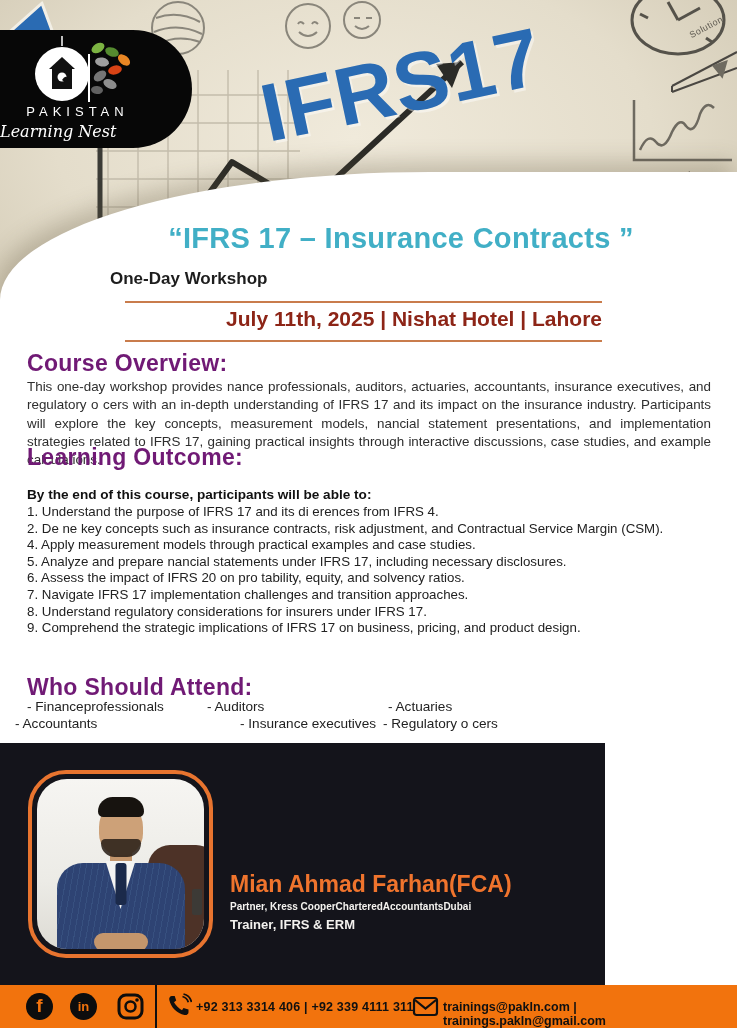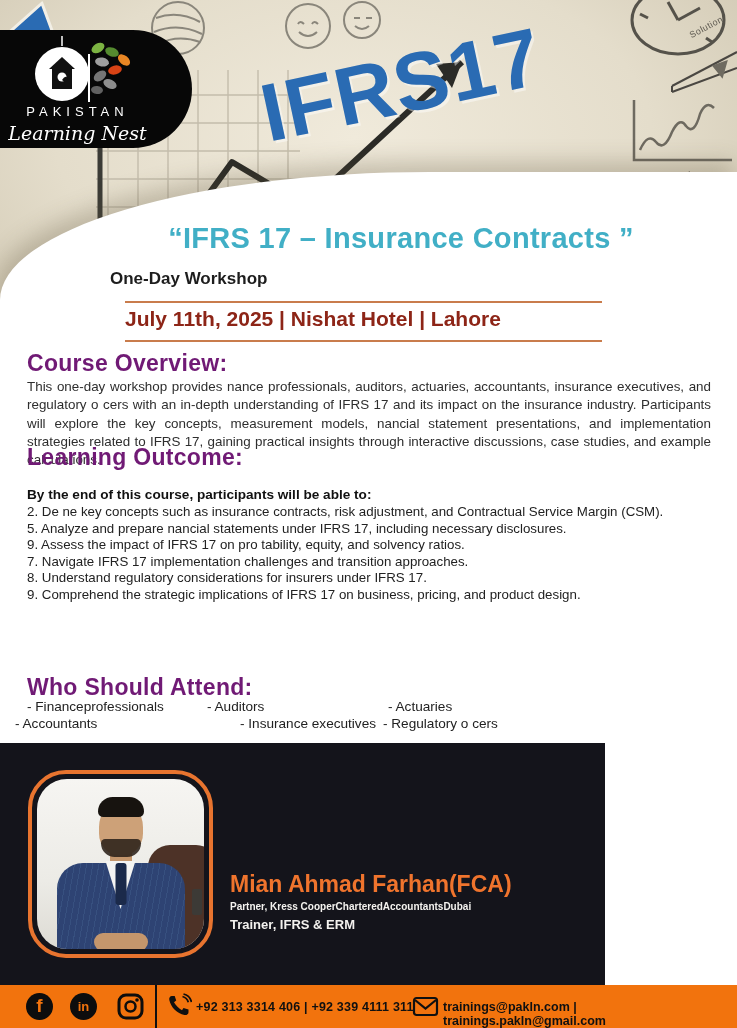--- a/index.html
+++ b/index.html
@@ -16,35 +16,35 @@
   .solution-label{ position:absolute; top:22px; left:688px; font-size:9px; color:#5d5950;
     transform:rotate(-28deg); letter-spacing:.5px; }
   .up-arrow{ position:absolute; top:120px; left:380px; transform:rotate(14deg); }
 
   
   .logo{ position:absolute; top:30px; left:0; width:192px; height:118px; background:#070707;
     border-radius:0 59px 59px 0; z-index:5; }
   .logo svg{ position:absolute; top:6px; left:18px; }
   .brand-line1{ position:absolute; top:74px; left:0; width:155px; text-align:center;
     color:#fff; font-size:13px; letter-spacing:5px; font-weight:400; }
-  .brand-line2{ position:absolute; top:92px; left:0; width:155px; text-align:center;
-    color:#fff; font-size:19px; font-family:"DejaVu Serif", serif; font-style:italic; }
+  .brand-line2{ position:absolute; top:92px; left:0; width:155px; 
+    color:#fff; font-size:16px; font-family:"DejaVu Serif", serif; font-style:italic; }
 
   
   .content-card{ position:absolute; top:172px; left:0; width:737px; height:856px;
     background:#fff; border-top-left-radius:430px 128px; z-index:2;
     box-shadow:-4px -10px 22px rgba(90,78,55,.28); }
 
   .event-title{ position:absolute; top:222px; left:95px; width:612px; text-align:center;
     font-size:29px; font-weight:800; color:#41AFC6; letter-spacing:.3px; z-index:3; }
   .event-subtitle{ position:absolute; top:269px; left:110px; width:550px; text-align:left;
     font-size:17px; font-weight:700; color:#1d1d1d; z-index:3; }
   .rule{ position:absolute; left:125px; width:477px; border-top:2px solid #C97C4C; z-index:3; }
   .rule-top{ top:301px; } .rule-bottom{ top:340px; }
-  .event-date{ position:absolute; top:307px; left:125px; width:477px; text-align:left;
+  .event-date{ position:absolute; top:307px; left:125px; width:477px; text-align:right;
     font-size:21px; font-weight:800; color:#8D2517; z-index:3; }
 
   .section-heading{ position:absolute; left:27px; font-size:23px; font-weight:800;
     color:#701a75; letter-spacing:.3px; z-index:3; }
   .h-overview{ top:350px; } .h-outcome{ top:444px; } .h-attend{ top:674px; }
 
   .overview-body{ position:absolute; top:378px; left:27px; width:684px;
     font-size:13.4px; line-height:18.3px; color:#2e2e2e; text-align:justify; text-align-last:left; z-index:3; }
   .outcome-intro{ position:absolute; top:487px; left:27px; font-size:13.6px; font-weight:700; color:#111; z-index:3; }
   .outcome-list{ position:absolute; top:504px; left:27px; width:690px; z-index:3; }
@@ -239,23 +239,25 @@
   <div class="rule rule-top"></div>
   <div class="event-date">July 11th, 2025 | Nishat Hotel | Lahore</div>
   <div class="rule rule-bottom"></div>
 
   <div class="section-heading h-overview">Course Overview:</div>
   <div class="overview-body">This one-day workshop provides  nance professionals, auditors, actuaries, accountants, insurance executives, and regulatory o cers with an in-depth understanding of IFRS 17 and its impact on the insurance industry. Participants will explore the key concepts, measurement models,  nancial statement presentations, and implementation strategies related to IFRS 17, gaining practical insights through interactive discussions, case studies, and example calculations.</div>
 
   <div class="section-heading h-outcome">Learning Outcome:</div>
   <div class="outcome-intro">By the end of this course, participants will be able to:</div>
   <div class="outcome-list">
+    <div>1. Understand the purpose of IFRS 17 and its di erences from IFRS 4.</div>
     <div>2. De ne key concepts such as insurance contracts, risk adjustment, and Contractual Service Margin (CSM).</div>
+    <div>4. Apply measurement models through practical examples and case studies.</div>
     <div>5. Analyze and prepare  nancial statements under IFRS 17, including necessary disclosures.</div>
-    <div>9. Assess the impact of IFRS 17 on pro tability, equity, and solvency ratios.</div>
+    <div>6. Assess the impact of IFRS 20 on pro tability, equity, and solvency ratios.</div>
     <div>7. Navigate IFRS 17 implementation challenges and transition approaches.</div>
     <div>8. Understand regulatory considerations for insurers under IFRS 17.</div>
     <div>9. Comprehend the strategic implications of IFRS 17 on business, pricing, and product design.</div>
   </div>
 
   <div class="section-heading h-attend">Who Should Attend:</div>
   <div class="attend-item" style="top:699px; left:27px;">- Financeprofessionals</div>
   <div class="attend-item" style="top:699px; left:207px;">- Auditors</div>
   <div class="attend-item" style="top:699px; left:388px;">- Actuaries</div>
   <div class="attend-item" style="top:716px; left:15px;">- Accountants</div>

